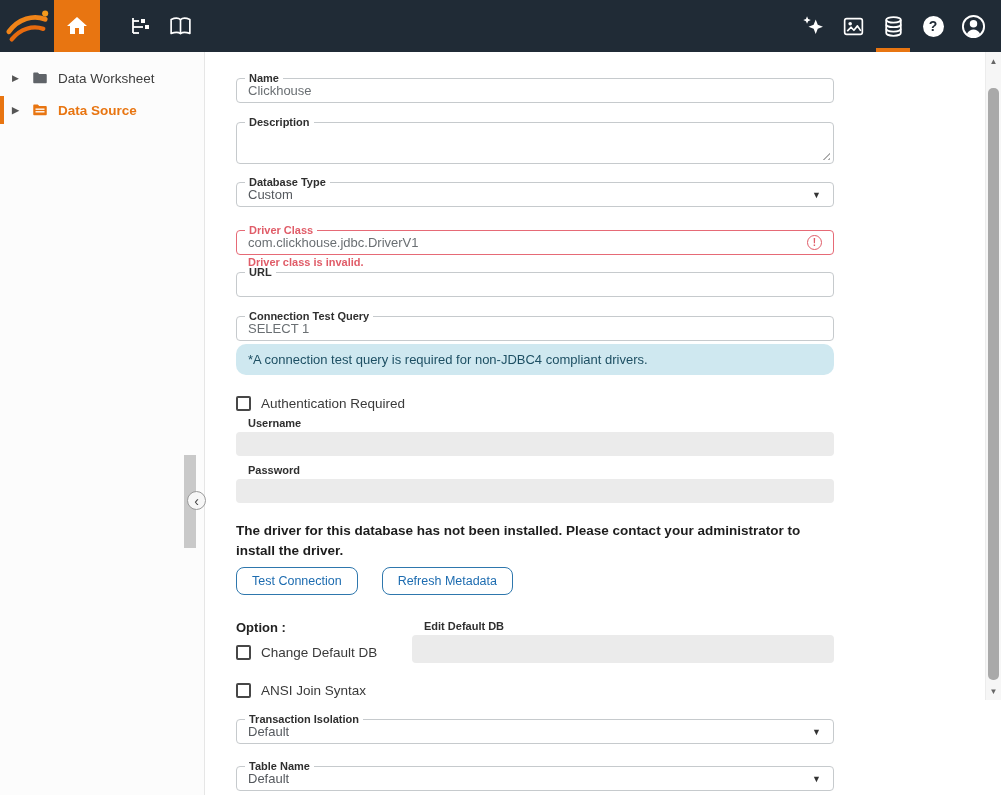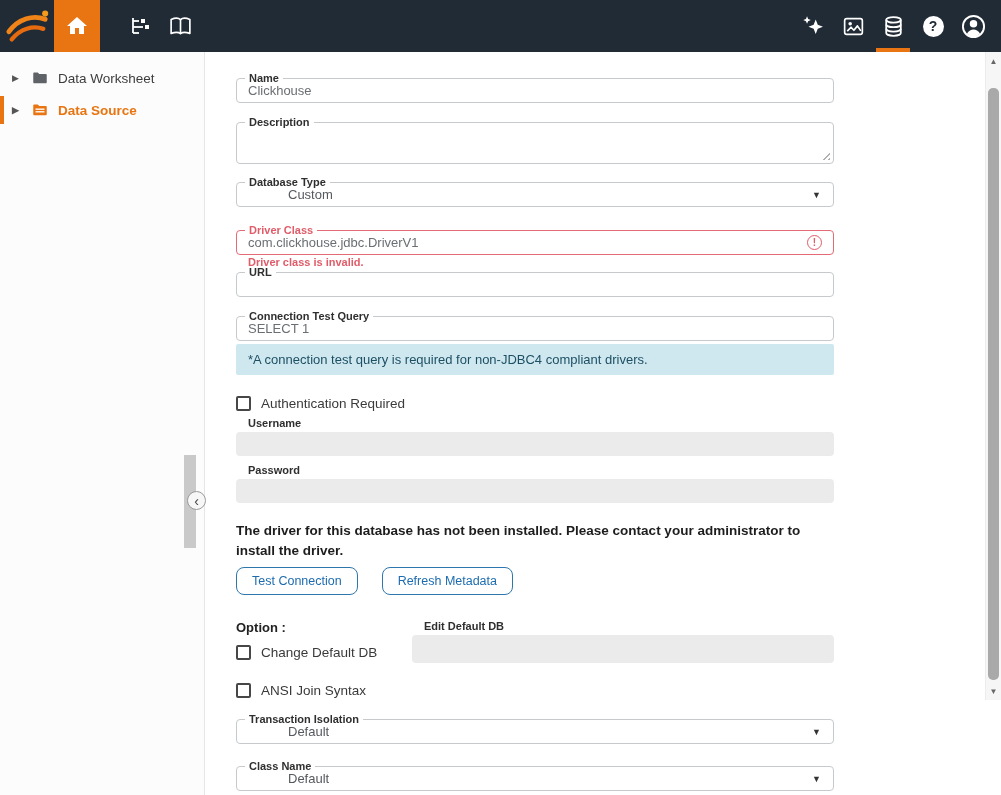--- a/index.html
+++ b/index.html
@@ -31,34 +31,34 @@
   .split-strip { position:absolute; right:8px; top:403px; width:12px; height:93px; background:#c9c9c9; cursor:col-resize; }
   .collapse-btn { position:absolute; left:187px; top:491px; width:19px; height:19px; border-radius:50%; border:1px solid #9a9a9a; background:#f7f7f7; color:#444; font-size:14px; line-height:16px; display:flex; align-items:center; justify-content:center; cursor:pointer; z-index:5; }
 
   
   .content { position:absolute; left:206px; top:52px; right:16px; bottom:0; background:#fff; overflow:hidden; }
   .form { width:598px; margin-left:30px; padding-top:26px; }
 
   .ofield { position:relative; border:1px solid #c6cacd; border-radius:4px; height:25px; display:flex; align-items:center; padding:0 11px; background:#fff; cursor:text; }
   .flabel { position:absolute; top:-7px; left:8px; background:#fff; padding:0 4px; font-size:11px; font-weight:700; color:#2f2f2f; line-height:13px; white-space:nowrap; }
   .fvalue { font-size:13px; color:#6a6f73; white-space:nowrap; overflow:hidden; }
-  .fvalue.darker { color:#55595e;margin-left:40px; }
+  .fvalue.darker { color:#55595e; }
   .fvalue.placeholder { color:#8c9196; }
   .select { cursor:pointer; }
   .dd-arrow { position:absolute; right:12px; font-size:9px; color:#333; cursor:pointer; }
 
   .f-desc { height:42px; align-items:flex-start; padding-top:2px; }
   .resize-handle { position:absolute; right:3px; bottom:3px; width:9px; height:9px; clip-path:polygon(100% 0,100% 100%,0 100%); background:repeating-linear-gradient(-45deg,#b0b0b0 0 1.5px,transparent 1.5px 4px); cursor:nwse-resize; }
 
   .error-field { border:1.5px solid #e66a76; }
   .error-field .flabel { color:#e05c68; }
   .err-icon { width:15px; height:15px; border:1.5px solid #e05c68; border-radius:50%; color:#e05c68; font-size:10px; font-weight:700; display:flex; align-items:center; justify-content:center; margin-left:auto; flex:none; }
   .err-text { font-size:11px; font-weight:700; color:#e05c68; margin:1px 0 0 12px; }
 
-  .banner { margin-top:3px; background:#cfe8f0; border-radius:2px; padding:8px 12px; font-size:13px; color:#1d4f63; }
+  .banner { margin-top:3px; background:#cfe8f0; border-radius:10px; padding:8px 12px; font-size:13px; color:#1d4f63; }
 
   .check-row { display:flex; align-items:center; gap:10px; cursor:pointer; }
   .checkbox { width:15px; height:15px; border:2px solid #474747; border-radius:2px; background:#fff; flex:none; }
   .check-label { font-size:13.5px; color:#3a3a3a; }
 
   .block-label { font-size:11px; font-weight:700; color:#2f2f2f; margin:0 0 3px 12px; }
   .filled-field { height:24px; background:#ebebeb; border-radius:4px; }
 
   .driver-msg { font-size:13.5px; font-weight:700; color:#1d1d1d; line-height:20px; margin-top:18px; }
 
@@ -268,21 +268,21 @@
       <span class="check-label">ANSI Join Syntax</span>
     </div>
 
     <div class="ofield select mt-trans">
       <span class="flabel">Transaction Isolation</span>
       <span class="fvalue darker">Default</span>
       <span class="dd-arrow">▼</span>
     </div>
 
     <div class="ofield select mt-table">
-      <span class="flabel">Class Name</span>
+      <span class="flabel">Table Name</span>
       <span class="fvalue darker">Default</span>
       <span class="dd-arrow">▼</span>
     </div>
 
   </div>
 </div>
 
 <div class="scrollbar">
   <div class="scroll-arrow up">▲</div>
   <div class="scroll-thumb"></div>

